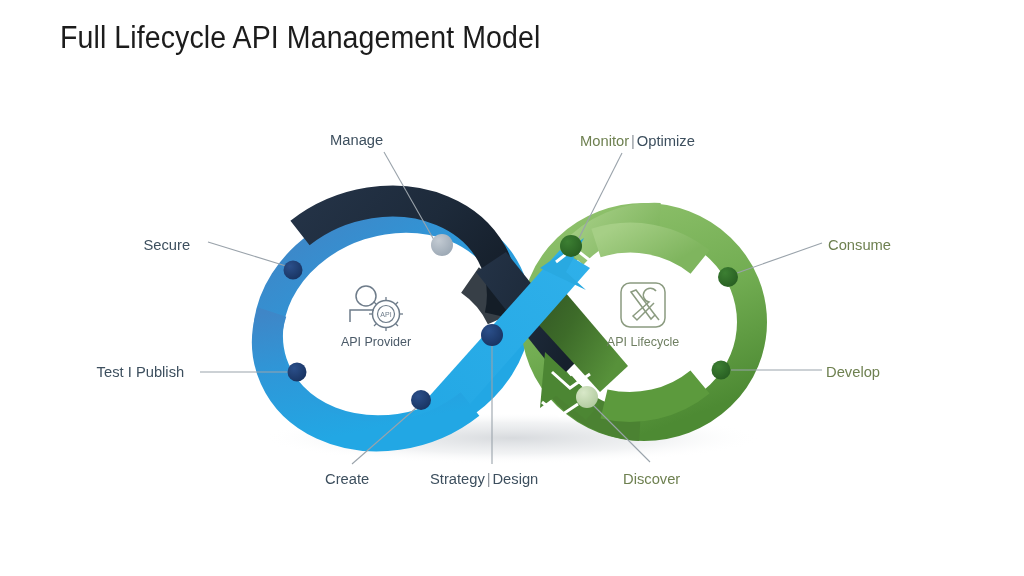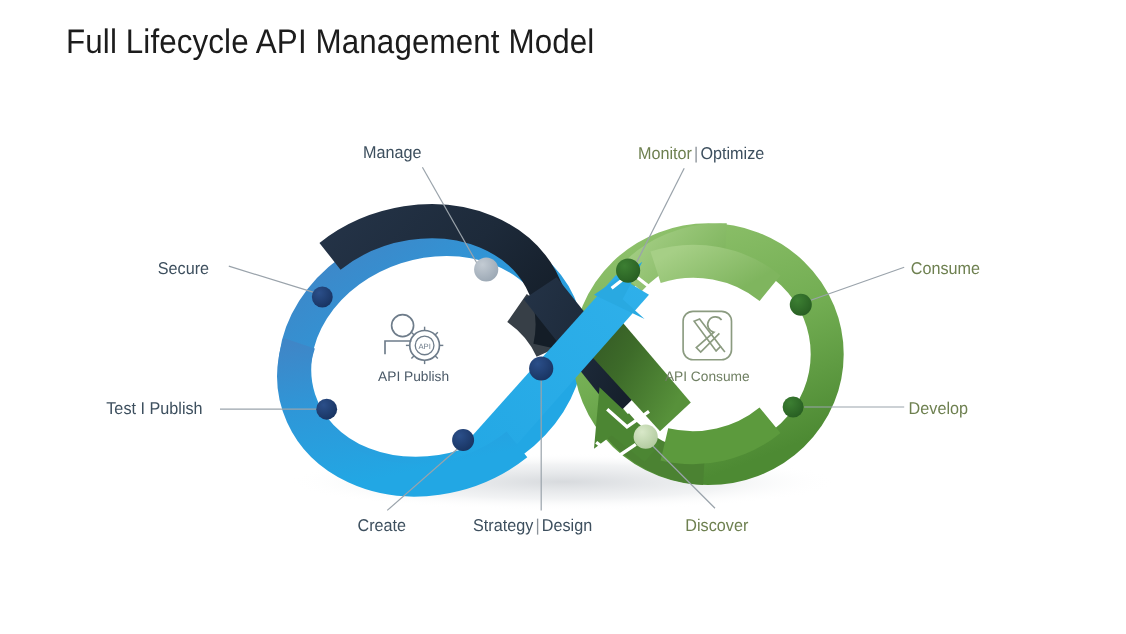--- a/index.html
+++ b/index.html
@@ -248,17 +248,17 @@
   <div class="label green right" style="left:580px; top:132px;">
     <span>Monitor</span><span class="sep">|</span><span class="dk">Optimize</span>
   </div>
 
   <div class="label green right" style="left:828px; top:236px;">Consume</div>
 
   <div class="label green right" style="left:826px; top:363px;">Develop</div>
 
   <div class="label green right" style="left:623px; top:470px;">Discover</div>
 
-  <div class="center-label" id="api-provider-label" style="left:376px; top:335px;">API Publish</div>
-
-  <div class="center-label" id="api-consumer-label" style="left:643px; top:335px;">API Consume</div>
+  <div class="center-label" id="api-provider-label" style="left:376px; top:335px;">API Provider</div>
+
+  <div class="center-label" id="api-consumer-label" style="left:643px; top:335px;">API Lifecycle</div>
 
 </div>
 
 </body></html>

